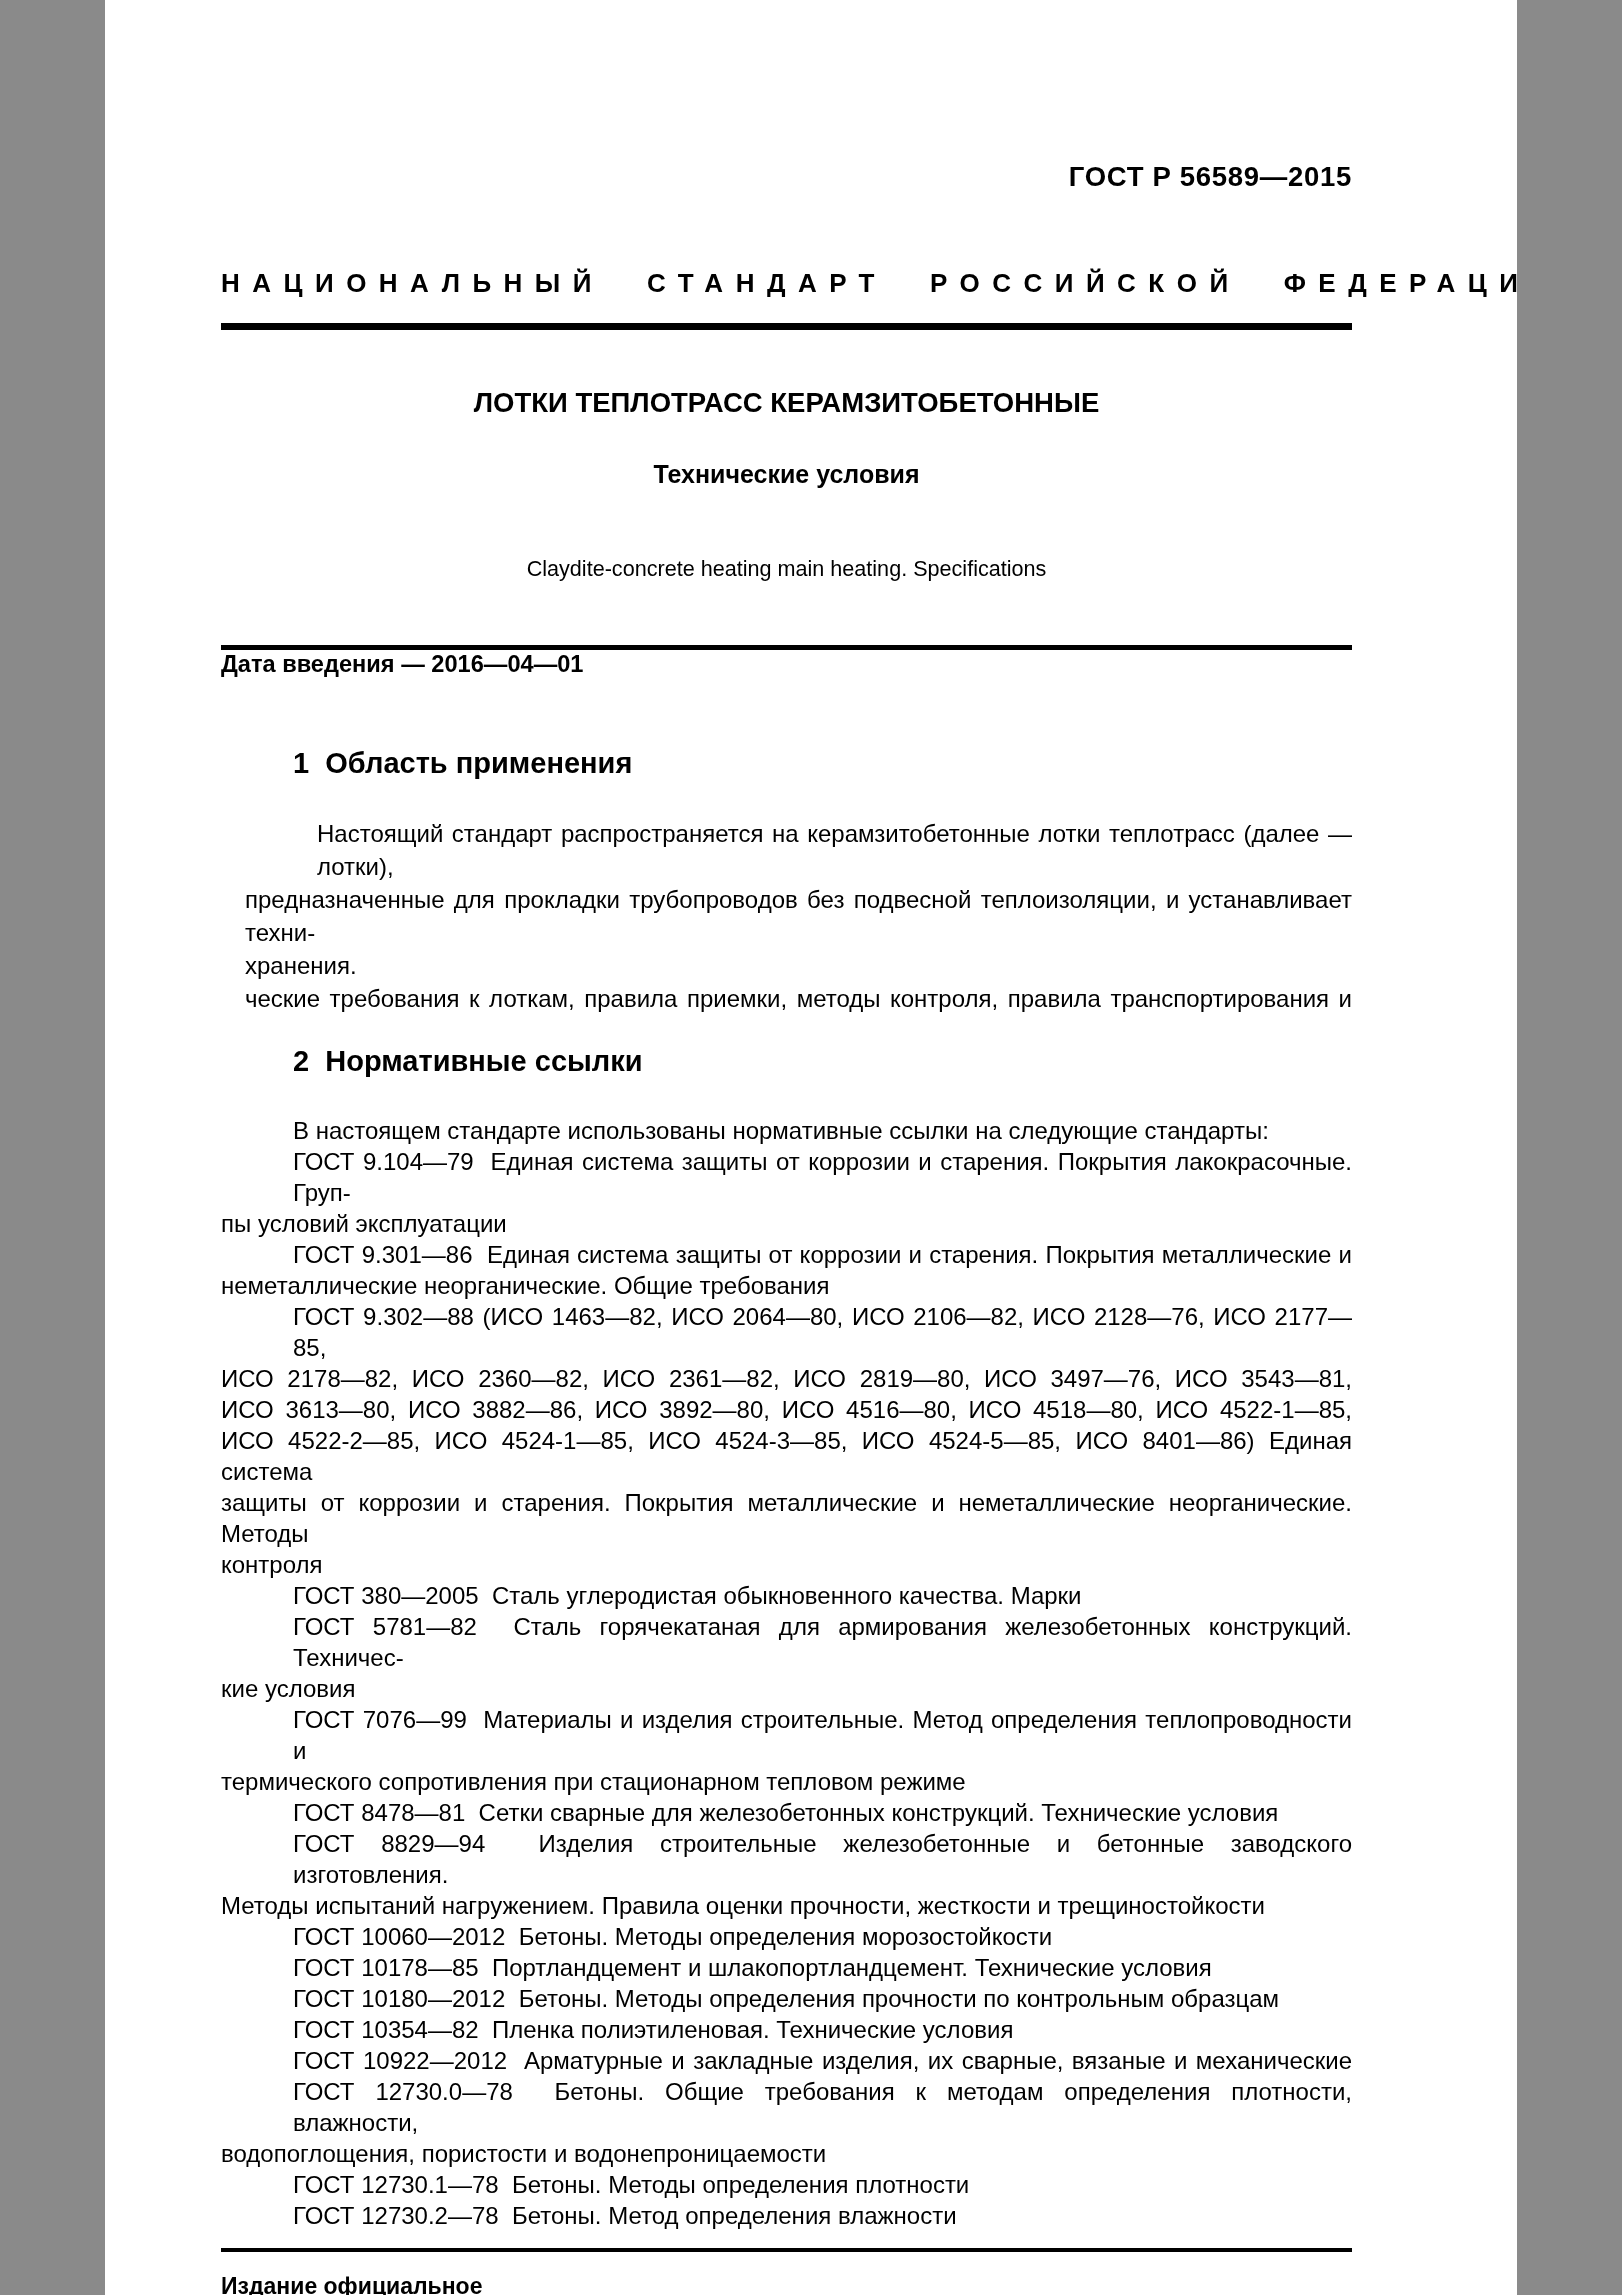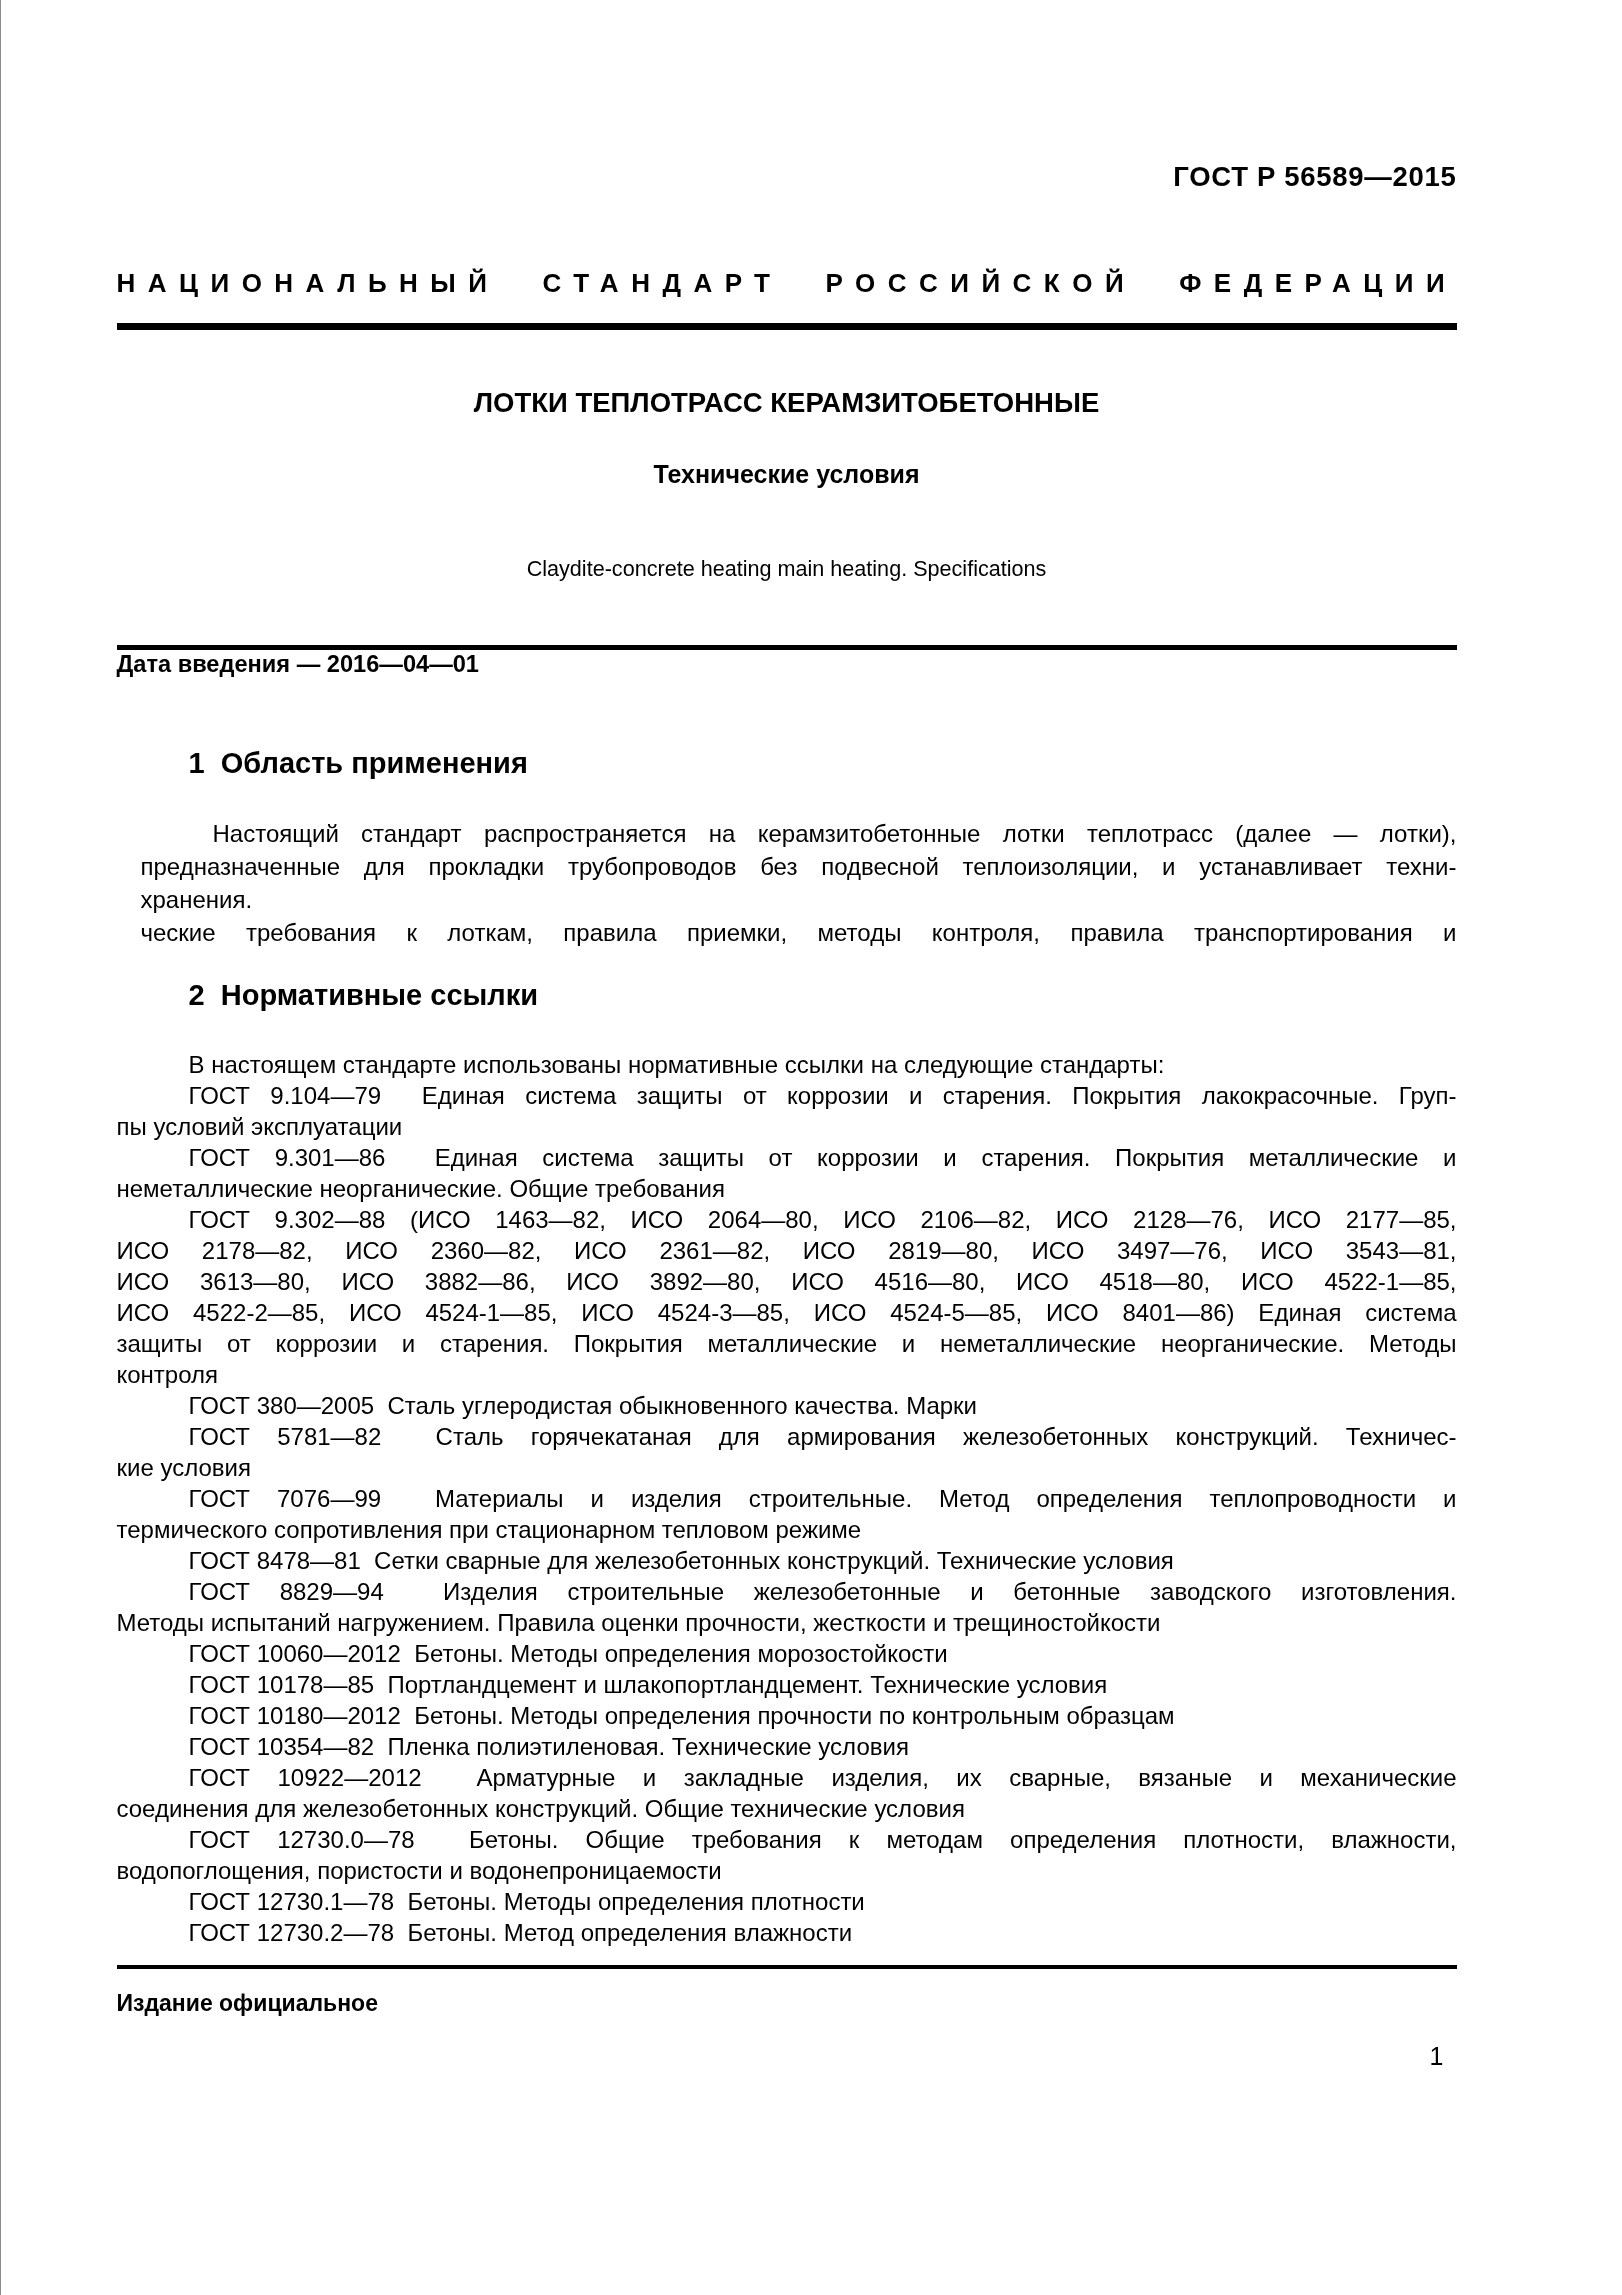--- a/index.html
+++ b/index.html
@@ -5,21 +5,21 @@
 <style>
   html, body {
     margin: 0;
     padding: 0;
     background: #8a8a8a;
     font-family: "Liberation Sans", "DejaVu Sans", sans-serif;
     color: #000;
   }
   .page {
     position: relative;
-    width: 1621px;
+    width: 1412px;
     height: 2295px;
     margin: 0 auto;
     background: #ffffff;
     box-sizing: border-box;
     padding: 0 165px 0 116px;
     overflow: hidden;
   }
   .doc-code {
     margin-top: 160px;
     font-size: 27.5px;
@@ -149,21 +149,20 @@
       <div class="line ind jst">ГОСТ 7076—99&nbsp; Материалы и изделия строительные. Метод определения теплопроводности и</div>
       <div class="line">термического сопротивления при стационарном тепловом режиме</div>
       <div class="line ind">ГОСТ 8478—81&nbsp; Сетки сварные для железобетонных конструкций. Технические условия</div>
       <div class="line ind jst">ГОСТ 8829—94&nbsp; Изделия строительные железобетонные и бетонные заводского изготовления.</div>
       <div class="line">Методы испытаний нагружением. Правила оценки прочности, жесткости и трещиностойкости</div>
       <div class="line ind">ГОСТ 10060—2012&nbsp; Бетоны. Методы определения морозостойкости</div>
       <div class="line ind">ГОСТ 10178—85&nbsp; Портландцемент и шлакопортландцемент. Технические условия</div>
       <div class="line ind">ГОСТ 10180—2012&nbsp; Бетоны. Методы определения прочности по контрольным образцам</div>
       <div class="line ind">ГОСТ 10354—82&nbsp; Пленка полиэтиленовая. Технические условия</div>
       <div class="line ind jst">ГОСТ 10922—2012&nbsp; Арматурные и закладные изделия, их сварные, вязаные и механические</div>
-      <div class="line">соединения для железобетонных конструкций. Общие технические условия</div>
       <div class="line ind jst">ГОСТ 12730.0—78&nbsp; Бетоны. Общие требования к методам определения плотности, влажности,</div>
       <div class="line">водопоглощения, пористости и водонепроницаемости</div>
       <div class="line ind">ГОСТ 12730.1—78&nbsp; Бетоны. Методы определения плотности</div>
       <div class="line ind">ГОСТ 12730.2—78&nbsp; Бетоны. Метод определения влажности</div>
     </div>
 
   <div class="rule rule-footer"></div>
 
   <div class="izdanie">Издание официальное</div>
 

